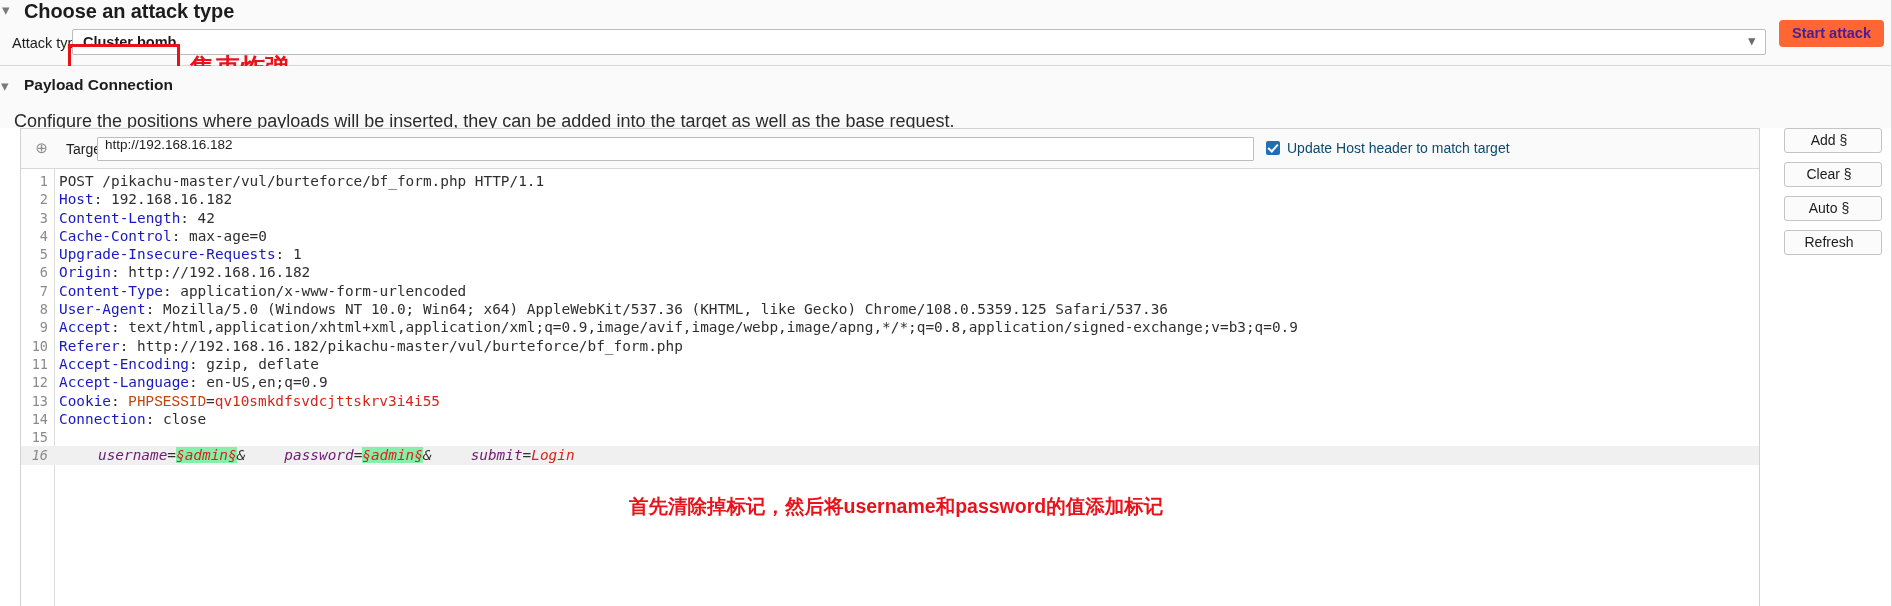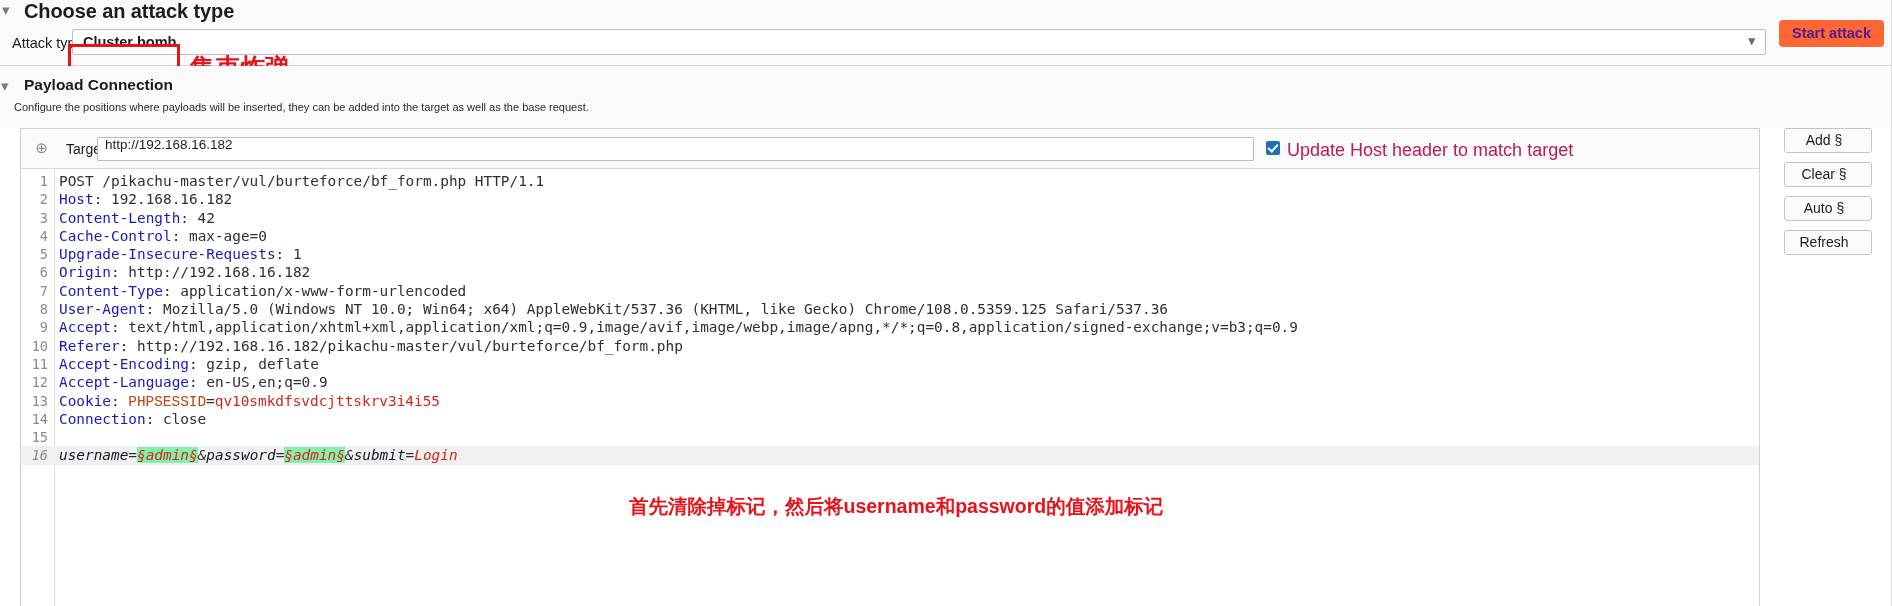--- a/index.html
+++ b/index.html
@@ -117,22 +117,22 @@
     color: #1c1c1c;
   }
   .collapse-arrow-2 {
     position: absolute;
     left: 1px; top: 11px;
     font-size: 15px;
     color: #7a7a7a;
   }
   .payload-desc {
     position: absolute;
-    left: 14px; top: 35px;
-    font-size: 11px;
+    left: 14px; top: 45px;
+    font-size: 18px;
     color: #2b2b2b;
   }
 
   
   .panel {
     position: absolute;
     left: 20px; top: 128px;
     width: 1740px;
     height: 478px;
     background: #ffffff;
@@ -187,22 +187,22 @@
     position: absolute;
     left: 4px; top: 1px;
     width: 4px; height: 8px;
     border: solid #ffffff;
     border-width: 0 2px 2px 0;
     transform: rotate(42deg);
   }
   .upd-label {
     position: absolute;
     left: 1266px; top: 11px;
-    font-size: 18px;
-    color: #be185d;
+    font-size: 14px;
+    color: #0c4a6e;
     white-space: nowrap;
   }
 
   
   .code-area {
     position: absolute;
     left: 0; top: 40px;
     right: 0; bottom: 0;
     background: #ffffff;
     overflow: hidden;
@@ -237,42 +237,42 @@
     left: 38px; top: 0;
     color: #2f2f2f;
   }
   .hl { background: #f0f0f0; display: block; font-style: italic; }
   .hl .ltext { display: inline-block; }
   .k { color: #1818c0; }
   .v { color: #2f2f2f; }
   .teal { color: #c2410c; font-family: Liberation Mono, monospace; }
   .red { color: #d4261c; }
   .mark { background: #86efac; }
-  .blue2 { color: #0f172a; }
+  .blue2 { color: #701a75; margin-left: 39px; }
 
   .cn-annot-2 {
     position: absolute;
     left: 581px; top: 493px;
     font-size: 19.5px;
     font-weight: bold;
     color: #e8131a;
     white-space: nowrap;
     z-index: 30;
     margin-left: 48px;
   }
 
   
   .side-buttons {
     position: absolute;
     left: 1770px; top: 128px;
     width: 110px;
   }
   .side-btn {
     display: block;
-    width: 88px;
+    width: 98px;
     margin: 0 0 9px 14px;
     padding: 3px 8px 4px 0;
     background: #fbfbfb;
     border: 1px solid #c4c4c4;
     border-radius: 3px;
     font-family: "Liberation Sans", sans-serif;
     font-size: 14px;
     color: #1c1c1c;
     text-align: center;
     cursor: pointer;

